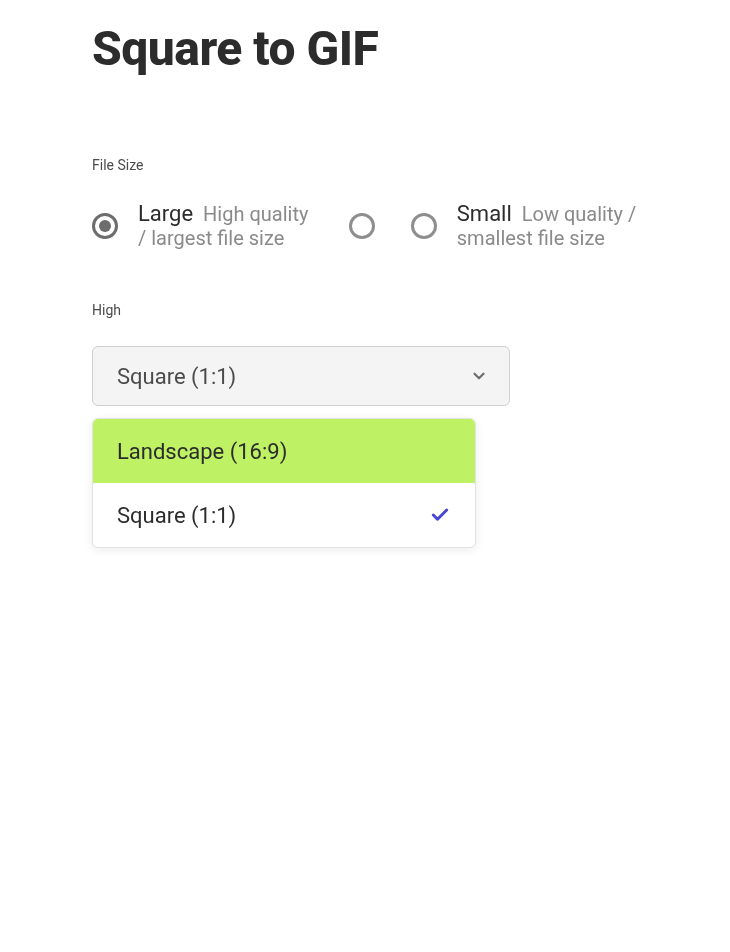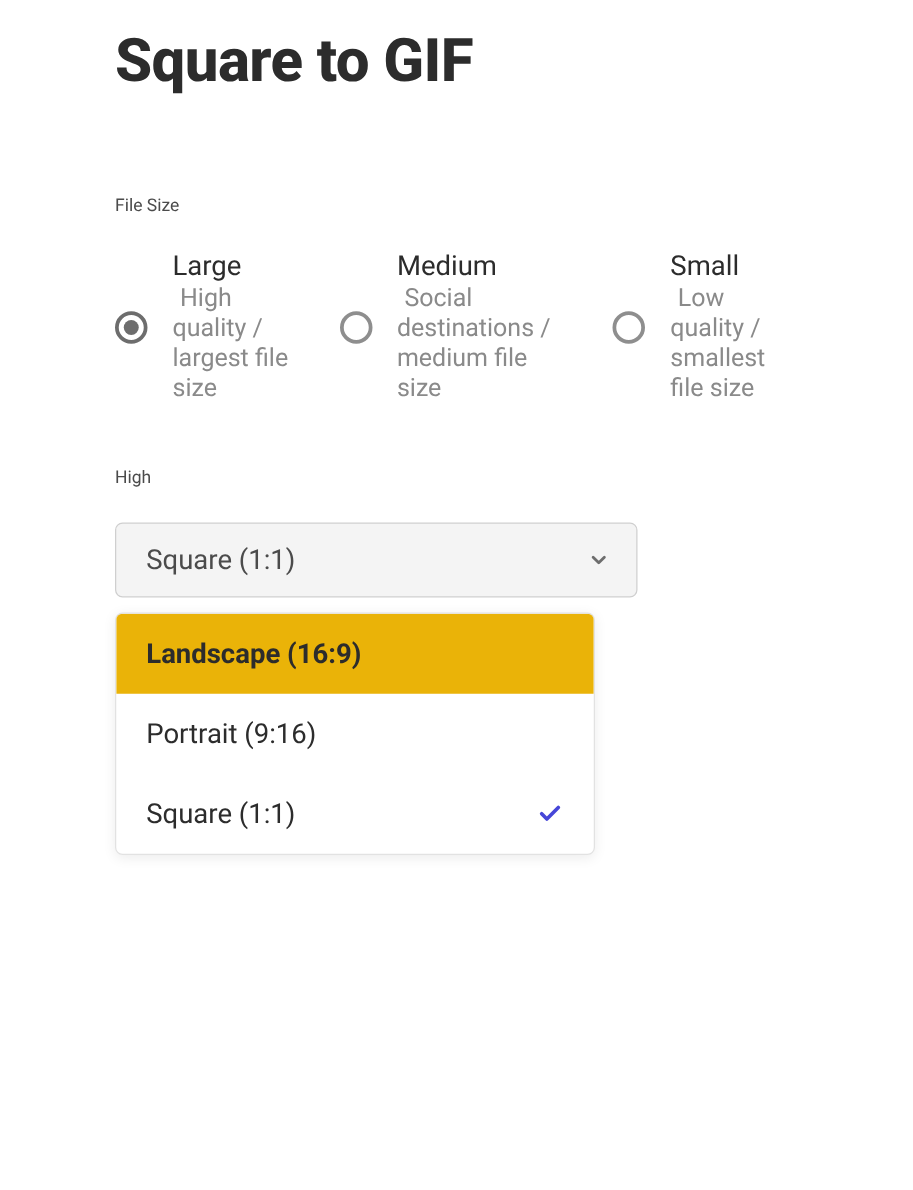--- a/index.html
+++ b/index.html
@@ -110,22 +110,21 @@
       height: 64px;
       display: flex;
       align-items: center;
       justify-content: space-between;
       padding: 0 24px;
       font-size: 22px;
       color: #2c2c2c;
       cursor: pointer;
     }
     .dropdown-item.hover {
-      background: #eab308;
-      font-weight: bold;
+      background: #bef264;
     }
     .check {
       width: 22px;
       height: 22px;
       display: flex;
       align-items: center;
       justify-content: center;
     }
   </style>
 </head>
@@ -142,24 +141,20 @@
       <span class="radio-inner"></span>
     </span>
     <span>
       <span class="radio-label">Large</span>
       <span class="radio-desc">High quality / largest file size</span>
     </span>
   </div>
 
   <div class="radio-row">
     <span class="radio-outer unselected"></span>
-    <span>
-      <span class="radio-label">Medium</span>
-      <span class="radio-desc">Social destinations / medium file size</span>
-    </span>
   </div>
 
   <div class="radio-row">
     <span class="radio-outer unselected"></span>
     <span>
       <span class="radio-label">Small</span>
       <span class="radio-desc">Low quality / smallest file size</span>
     </span>
   </div>
 
@@ -175,23 +170,20 @@
         <polyline points="6 9 12 15 18 9"></polyline>
       </svg>
     </span>
   </div>
 
   <div class="dropdown">
     <div class="dropdown-item hover">
       <span>Landscape (16:9)</span>
     </div>
     <div class="dropdown-item">
-      <span>Portrait (9:16)</span>
-    </div>
-    <div class="dropdown-item">
       <span>Square (1:1)</span>
       <span class="check">
         <svg width="20" height="20" viewBox="0 0 24 24" fill="none" stroke="#4646d8" stroke-width="3.5" stroke-linecap="round" stroke-linejoin="round">
           <polyline points="20 6 9 17 4 12"></polyline>
         </svg>
       </span>
     </div>
   </div>
 </div>
 

